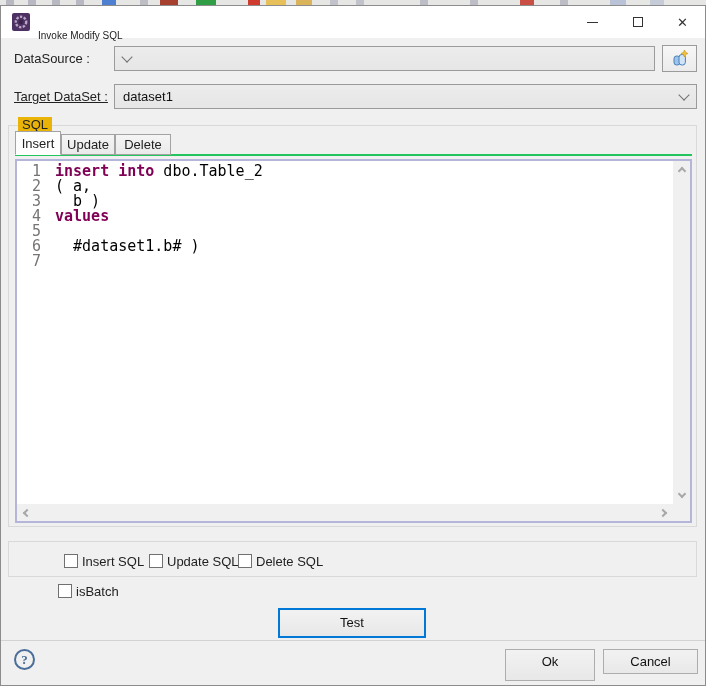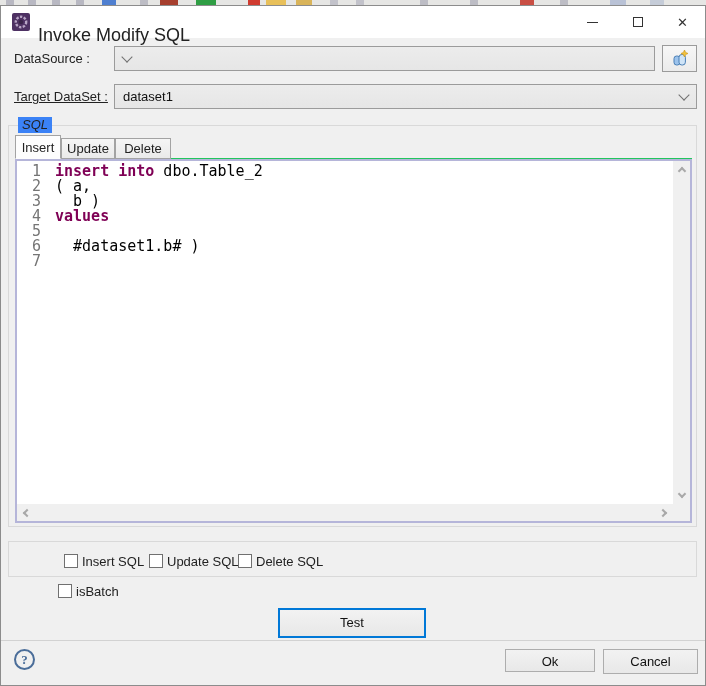--- a/index.html
+++ b/index.html
@@ -16,44 +16,44 @@
   .bg-strip { position:absolute; top:0; left:0; width:706px; height:5px; background:#e6e6e4; }
   .frag { position:absolute; top:0; height:5px; }
 
   
   .dialog { position:absolute; top:5px; left:0; width:706px; height:681px;
     background:#f0f0f0; border:1px solid #8c8c8c; }
 
   .titlebar { position:absolute; top:6px; left:1px; width:704px; height:32px;
     background:#ffffff; display:flex; align-items:center; }
   .app-icon { width:18px; height:18px; margin-left:11px; }
-  .title-text { margin-left:8px; font-size:18px; color:#222;margin-top:26px; }
+  .title-text { margin-left:8px; font-size:10px; color:#222;margin-top:26px; }
   .win-controls { position:absolute; right:0; top:0; height:32px; display:flex; }
   .win-btn { width:45px; height:32px; display:flex; align-items:center; justify-content:center;
     color:#333; cursor:default; }
   .win-btn.min span { display:block; width:11px; height:1px; background:#333; }
   .win-btn.max span { display:block; width:10px; height:10px; border:1px solid #333; }
   .win-btn.close { font-size:13px; }
 
   .field-label { position:absolute; height:25px; line-height:25px; left:14px; color:#222; }
   .combo { position:absolute; height:25px; background:linear-gradient(#ececec,#e6e6e6);
     border:1px solid #9b9b9b; display:flex; align-items:center; padding:0 8px; }
   .combo .val { flex:1; color:#111; }
   .chev { width:8px; height:8px; border-right:1px solid #707070; border-bottom:1px solid #707070; }
   .chev.down { transform:rotate(45deg); margin-top:-4px; }
   .icon-btn { position:absolute; width:35px; height:27px; background:linear-gradient(#f7f7f7,#ebebeb);
     border:1px solid #9b9b9b; display:flex; align-items:center; justify-content:center; }
 
   .groupbox { position:absolute; border:1px solid #d9d9d9; }
-  .groupbox > .gb-label { position:absolute; top:-9px; left:9px; background:#3b82f6;
-    padding:0 4px; color:#222; line-height:16px;font-style:italic; }
-
-  
-  .tabstrip { position:absolute; left:6px; top:15px; width:677px; height:23px;
-    border-bottom:6px solid #22c55e; }
+  .groupbox > .gb-label { position:absolute; top:-9px; left:9px; background:#eab308;
+    padding:0 4px; color:#222; line-height:16px; }
+
+  
+  .tabstrip { position:absolute; left:6px; top:7px; width:677px; height:23px;
+    border-bottom:2px solid #22c55e; }
   .tab { position:absolute; bottom:-1px; text-align:center; border:1px solid #a3a3a3;
     background:linear-gradient(#f5f5f5,#eaeaea); color:#222; line-height:20px; height:21px; }
   .tab.active { height:24px; line-height:23px; background:#fdfdfd; border-bottom:1px solid #fdfdfd; z-index:2; }
 
   
   .editor { position:absolute; left:6px; top:33px; width:677px; height:364px;
     border:2px solid #b5b5d9; background:#ffffff; }
   .text-area { position:absolute; left:0; top:0; right:17px; bottom:17px; background:#fff;
     overflow:hidden; padding-top:3px; }
   .code-row { display:flex; font-family:"DejaVu Sans Mono", monospace; font-size:15px;
@@ -211,14 +211,14 @@
   <span class="cb"></span>
   <span>isBatch</span>
 </div>
 
 <div class="btn test" style="left:278px; top:608px; width:148px; height:30px; line-height:26px;">Test</div>
 
 <div class="separator" style="top:640px;"></div>
 <div class="help-btn">
   <span>?</span>
 </div>
-<div class="btn" style="left:505px; top:649px; width:90px; height:23px; line-height:23px;">Ok</div>
+<div class="btn" style="left:505px; top:649px; width:90px; height:32px; line-height:23px;">Ok</div>
 <div class="btn" style="left:603px; top:649px; width:95px; height:25px; line-height:23px;">Cancel</div>
 
 </body></html>

